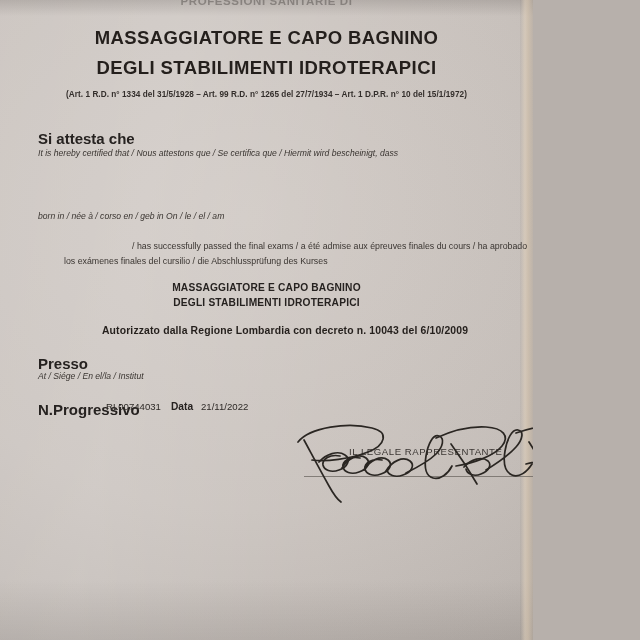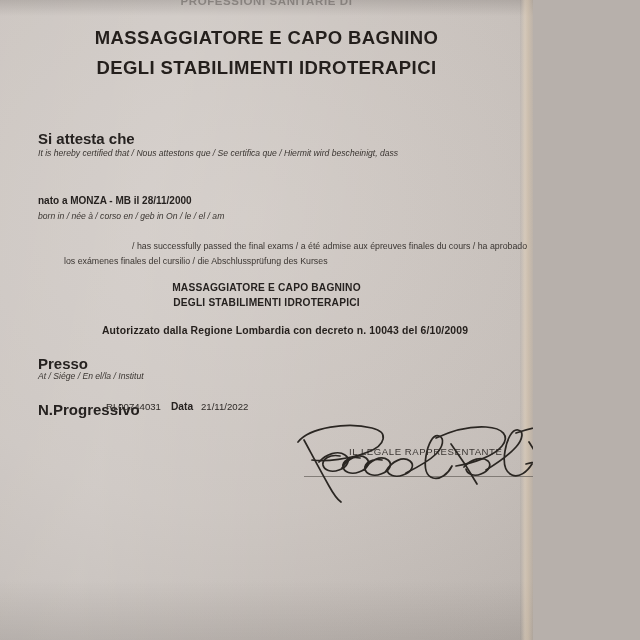--- a/index.html
+++ b/index.html
@@ -242,27 +242,27 @@
   <div id="paper-rightedge"></div>
 
   <div class="content">
 
     <div class="header-clip">PROFESSIONI SANITARIE DI</div>
 
     <div class="title-main title-line1">MASSAGGIATORE E CAPO BAGNINO</div>
 
     <div class="title-main title-line2">DEGLI STABILIMENTI IDROTERAPICI</div>
 
+    <div class="legal-ref">(Art. 1 R.D. n° 1334 del 31/5/1928 – Art. 99 R.D. n° 1265 del 27/7/1934 – Art. 1 D.P.R. n° 10 del 15/1/1972)</div>
 
     <div class="lbl-bold attesta">Si attesta che</div>
 
     <div class="lbl-italic attesta-sub">It is hereby certified that / Nous attestons que / Se certifica que / Hiermit wird bescheinigt, dass</div>
 
 
-    <div class="lbl-bold birth">nato a  MONZA - MB   il  28/11/2000</div>
 
     <div class="lbl-italic birth-sub">born in / née à / corso en / geb in On / le / el / am</div>
 
 
     <div class="exams-cont">/ has successfully passed the final exams / a été admise aux épreuves finales du cours / ha aprobado</div>
 
     <div class="lbl-plain exams-line2">los exámenes finales del cursilio / die Abschlussprüfung des Kurses</div>
 
     <div class="course-rep course-rep-1">MASSAGGIATORE E CAPO BAGNINO</div>
 

